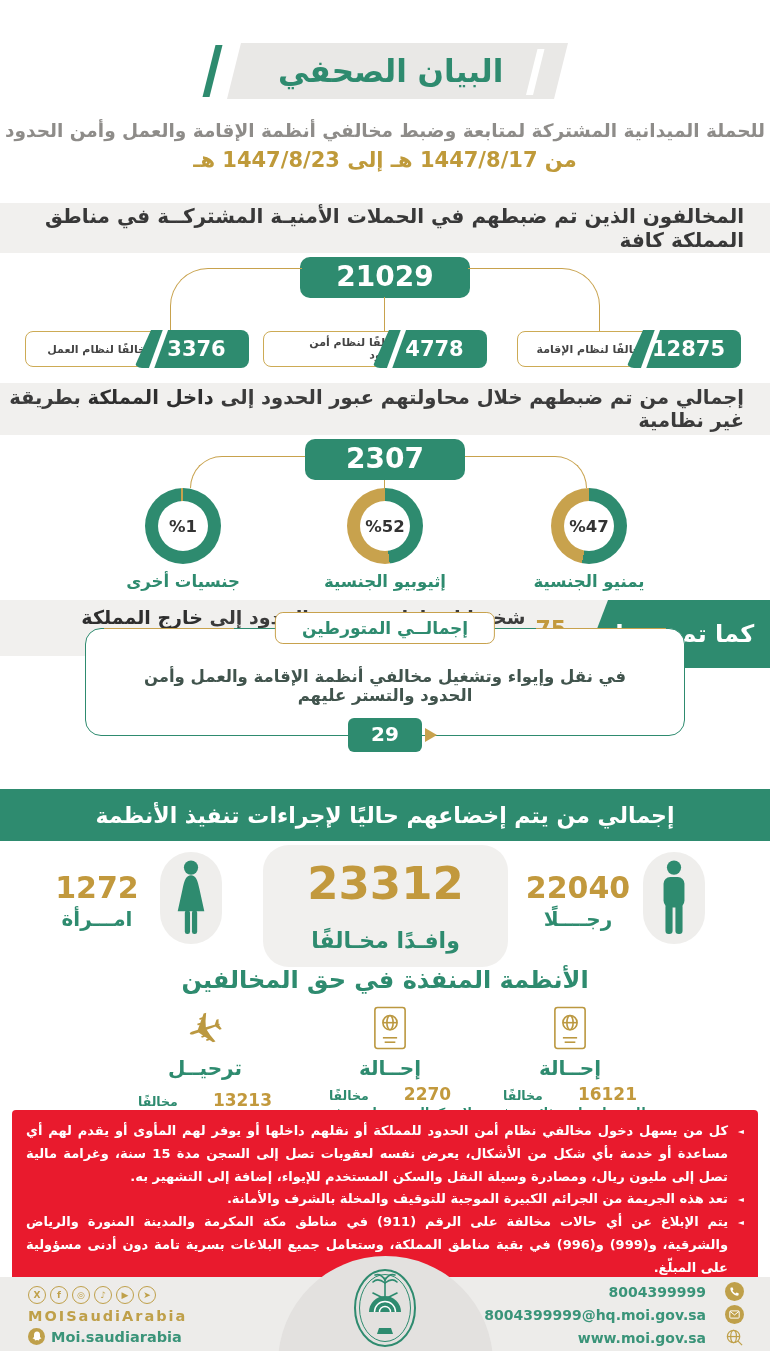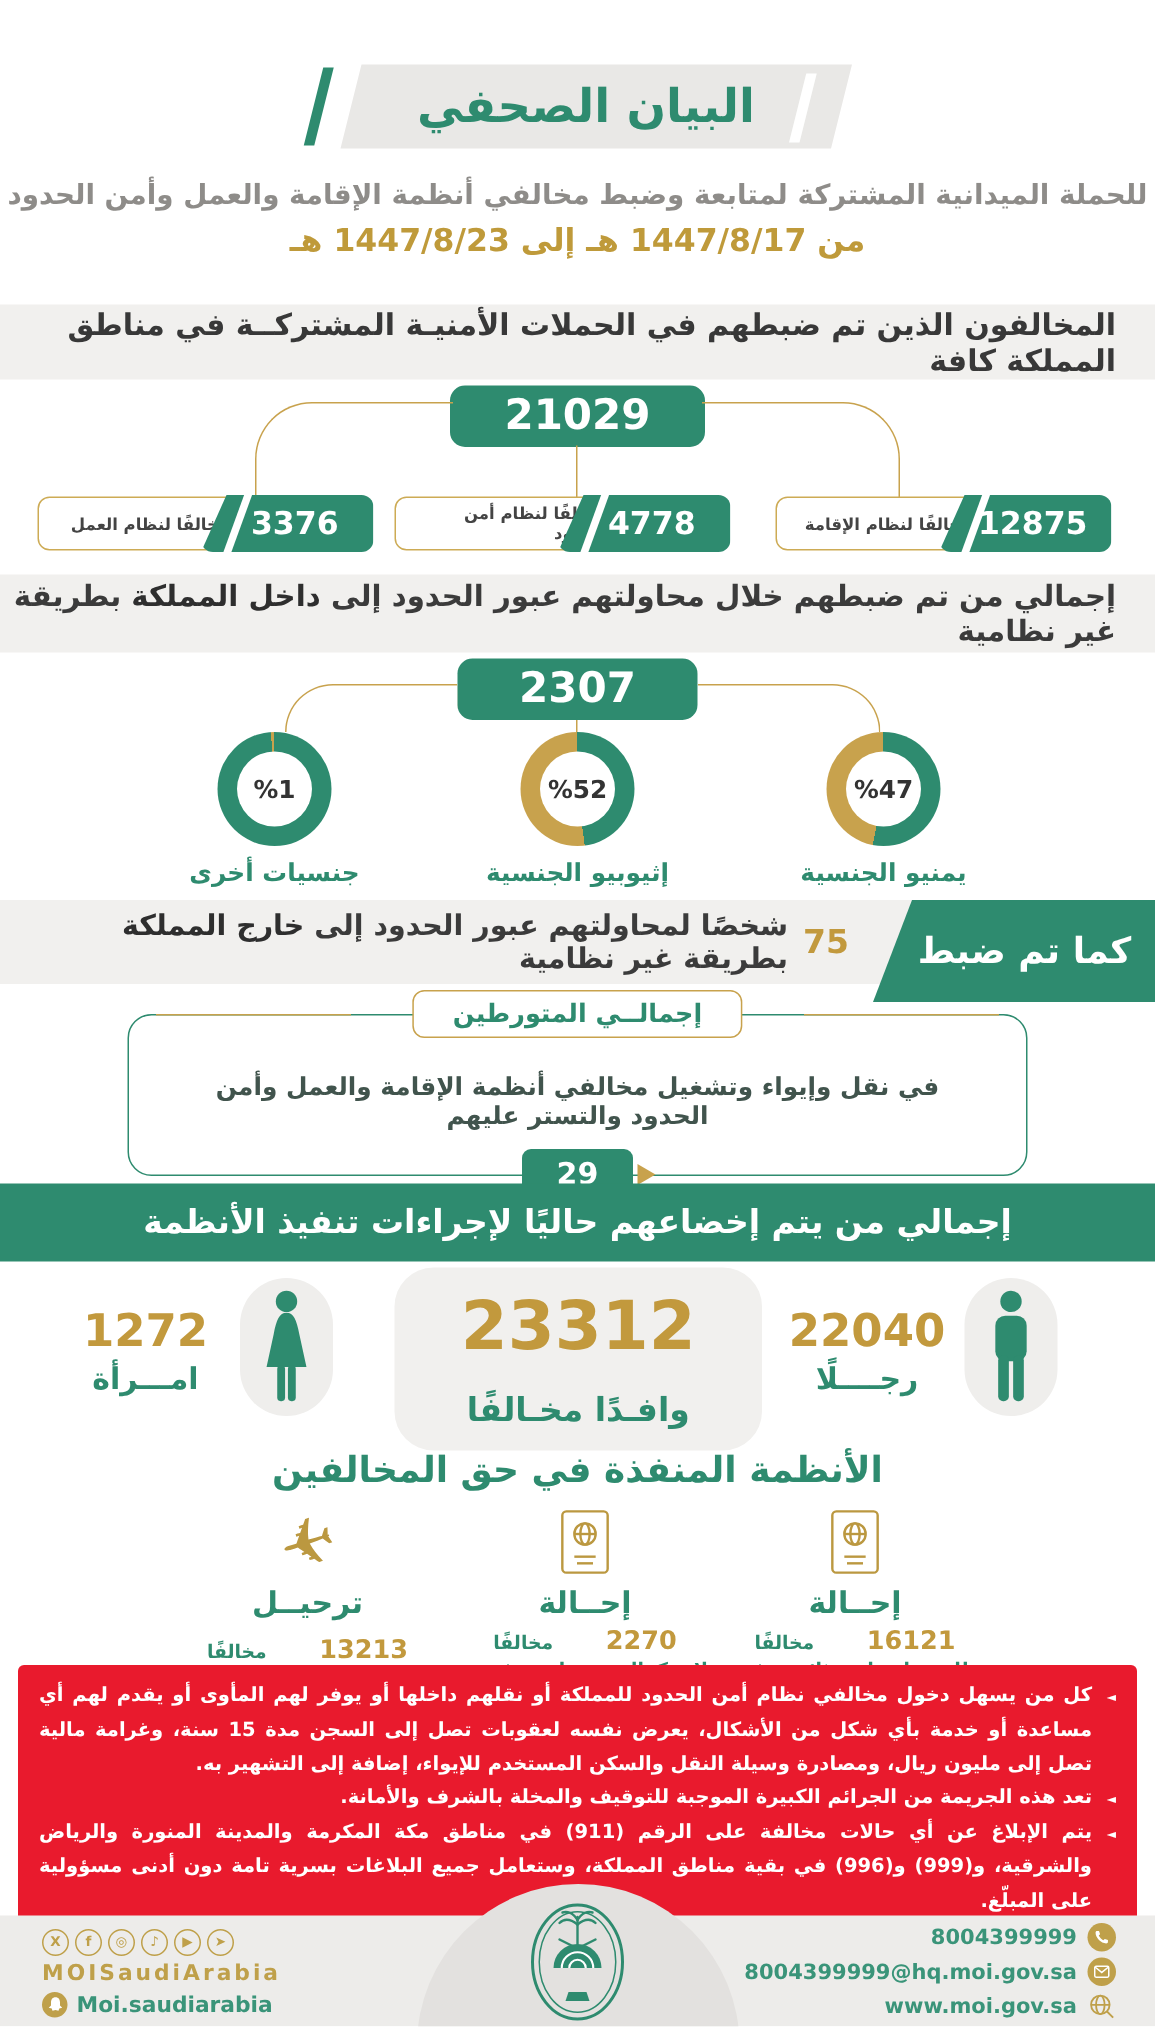--- a/index.html
+++ b/index.html
@@ -46,21 +46,21 @@
   .donut .hole { width:50px; height:50px; background:#fff; border-radius:50%; display:grid; place-items:center; color:#333; font-weight:bold; font-size:16.5px; direction:ltr; }
   .donut-label { position:absolute; top:572px; width:170px; text-align:center; color:#2e8b6f; font-weight:bold; font-size:16.5px; }
 
   
   .band3 { position:absolute; top:600px; left:0; right:0; height:56px; background:#f1f0ee; }
   .badge-green { position:absolute; right:0; top:0; width:188px; height:68px; background:#2e8b6f; clip-path:polygon(26px 0,100% 0,100% 100%,0 100%); color:#fff; font-weight:bold; font-size:24px; display:flex; align-items:center; justify-content:center; padding-left:14px; }
   .band3-content { position:absolute; right:204px; left:16px; top:0; height:56px; display:flex; align-items:center; gap:10px; }
   .gold-num { color:#c2993d; font-weight:bold; font-size:22px; }
 
   
-  .involved { position:absolute; top:676px; left:85px; width:600px; height:108px; border:1.6px solid #2e8b6f; border-radius:16px; background:#fff; }
+  .involved { position:absolute; top:628px; left:85px; width:600px; height:108px; border:1.6px solid #2e8b6f; border-radius:16px; background:#fff; }
   .involved-label { position:absolute; top:-17px; left:50%; transform:translateX(-50%); background:#fff; border:1.4px solid #c8a24d; border-radius:8px; padding:5px 26px; color:#2e8b6f; font-weight:bold; font-size:17px; white-space:nowrap; }
   .gold-hline { position:absolute; top:-1px; height:0; border-top:1.4px solid #c8a24d; width:130px; }
   .involved-body { position:absolute; top:38px; left:0; right:0; text-align:center; color:#41544d; font-weight:bold; font-size:16.5px; padding:0 30px; }
   .involved-num { position:absolute; bottom:-17px; left:50%; transform:translateX(-50%); width:74px; height:34px; background:#2e8b6f; border-radius:6px; color:#fff; font-weight:bold; font-size:20px; text-align:center; line-height:33px; }
   .involved-arrow { position:absolute; bottom:-7px; left:50%; margin-left:40px; width:0; height:0; border-top:7px solid transparent; border-bottom:7px solid transparent; border-left:12px solid #c8a24d; }
 
   
   .banner { position:absolute; top:789px; left:0; right:0; height:52px; background:#2e8b6f; color:#fff; font-weight:bold; font-size:22px; display:flex; align-items:center; justify-content:center; }
   .big-box { position:absolute; top:845px; left:263px; width:245px; height:122px; background:#f1f0ee; border-radius:26px; text-align:center; }
   .big-box .v { color:#c2993d; font-weight:bold; font-size:45px; margin-top:12px; }
@@ -94,21 +94,21 @@
 
   .social-block { position:absolute; top:1286px; left:28px; direction:ltr; }
   .social-row { display:flex; gap:4px; }
   .sicon { width:18px; height:18px; border:1.2px solid #bfa04a; border-radius:50%; color:#bfa04a; font-size:9px; font-weight:bold; display:grid; place-items:center; line-height:1; }
   .handle { color:#bfa04a; font-weight:bold; font-size:14.5px; letter-spacing:2px; margin-top:4px; }
   .snap-row { display:flex; align-items:center; gap:6px; margin-top:4px; }
   .snap-circle { width:17px; height:17px; background:#bfa04a; border-radius:50%; display:grid; place-items:center; }
   .snap-handle { color:#3a9479; font-weight:bold; font-size:14.5px; }
 
   .contact-block { position:absolute; top:1282px; right:26px; }
-  .contact-row { display:flex; align-items:center; justify-content:flex-end; gap:7px; margin-bottom:4px; direction:ltr; }
+  .contact-row { display:flex; align-items:center; justify-content:flex-end; gap:19px; margin-bottom:4px; direction:ltr; }
   .contact-row .txt { color:#3a9479; font-weight:bold; font-size:14px; flex:1; text-align:right; }
   .cicon { width:19px; height:19px; border-radius:50%; background:#bfa04a; display:grid; place-items:center; flex:none; }
   .cicon.globe { background:transparent; }
 </style>
 </head>
 <body>
 
 <div class="page">
 
   <div class="title-row">

